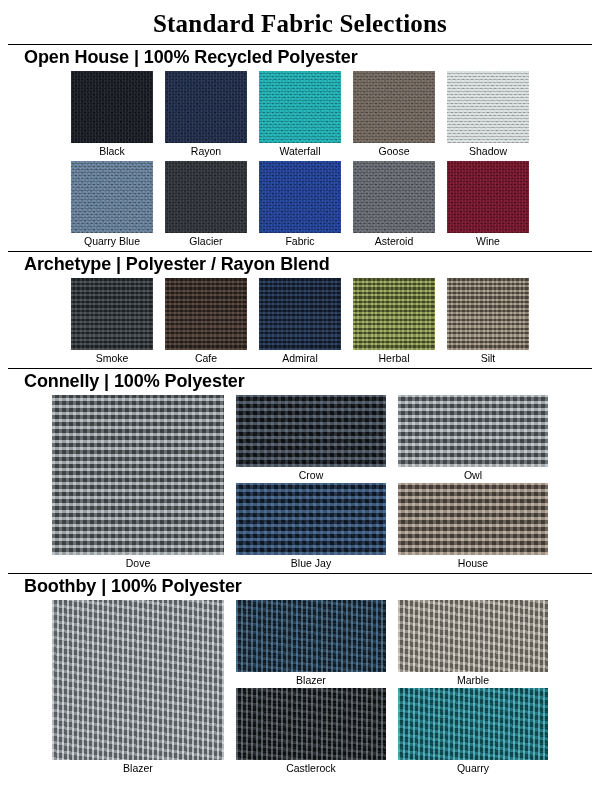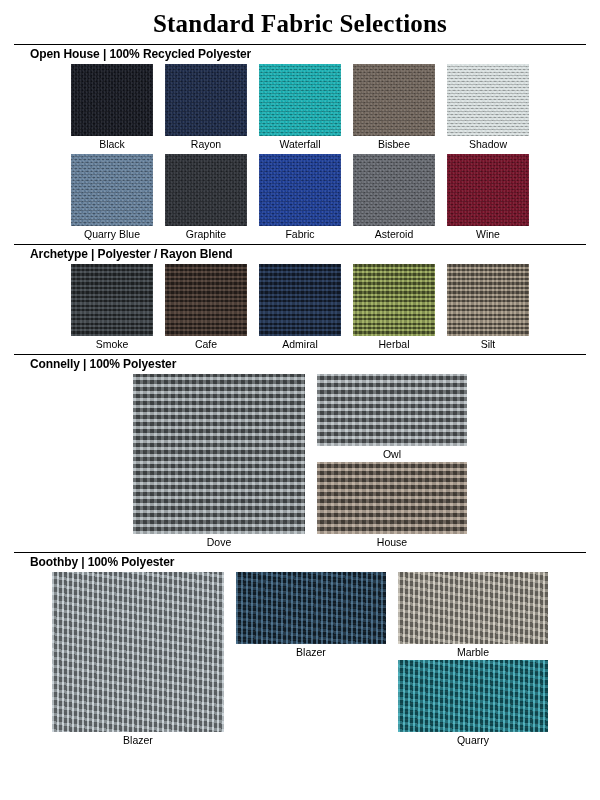--- a/index.html
+++ b/index.html
@@ -13,36 +13,36 @@
     font-family: "Liberation Sans", sans-serif;
     color: #000000;
     overflow: hidden;
     position: relative;
   }
   .page {
     width: 600px;
     height: 576px;
     position: relative;
     box-sizing: border-box;
-    padding: 0 14px;
+    padding: 0 8px;
   }
   .title {
     text-align: center;
     font-size: 25px;
     font-weight: bold;
     letter-spacing: 0.2px;
     padding-top: 10px;
     padding-bottom: 6px;
     font-family: "Liberation Serif", serif;
   }
   .section {
     margin-bottom: 2px;
   }
   .section-header {
-    font-size: 12px;
+    font-size: 18px;
     font-weight: bold;
     padding: 2px 0 3px 16px;
     border-top: 1.6px solid #000;
     letter-spacing: -0.1px;
   }
   .swatch-row {
     display: flex;
     justify-content: center;
     gap: 12px;
     margin-bottom: 2px;
@@ -144,21 +144,21 @@
           </div>
           <div class="swatch-cell">
             <div class="swatch pinked">
               <div class="tex" style="background-color:#6b6057;
         background-image:
           repeating-linear-gradient(45deg, #8b807655 0 1.4px, transparent 1.4px 3.2px),
           repeating-linear-gradient(-45deg, #8b807644 0 1.4px, transparent 1.4px 3.2px),
           repeating-linear-gradient(0deg, rgba(0,0,0,.30) 0 1px, transparent 1px 3px),
           repeating-linear-gradient(90deg, rgba(255,255,255,.10) 0 1px, transparent 1px 3px);"></div>
             </div>
-            <div class="swatch-label">Bisbee</div>
+            <div class="swatch-label">Goose</div>
           </div>
           <div class="swatch-cell">
             <div class="swatch pinked">
               <div class="tex" style="background-color:#d3dbdb;
         background-image:
           repeating-linear-gradient(45deg, #eef2f255 0 1.4px, transparent 1.4px 3.2px),
           repeating-linear-gradient(-45deg, #eef2f244 0 1.4px, transparent 1.4px 3.2px),
           repeating-linear-gradient(0deg, rgba(0,0,0,.30) 0 1px, transparent 1px 3px),
           repeating-linear-gradient(90deg, rgba(255,255,255,.10) 0 1px, transparent 1px 3px);"></div>
             </div>
@@ -179,21 +179,21 @@
           </div>
           <div class="swatch-cell">
             <div class="swatch pinked">
               <div class="tex" style="background-color:#2a2d32;
         background-image:
           repeating-linear-gradient(45deg, #43474e55 0 1.4px, transparent 1.4px 3.2px),
           repeating-linear-gradient(-45deg, #43474e44 0 1.4px, transparent 1.4px 3.2px),
           repeating-linear-gradient(0deg, rgba(0,0,0,.30) 0 1px, transparent 1px 3px),
           repeating-linear-gradient(90deg, rgba(255,255,255,.10) 0 1px, transparent 1px 3px);"></div>
             </div>
-            <div class="swatch-label">Graphite</div>
+            <div class="swatch-label">Glacier</div>
           </div>
           <div class="swatch-cell">
             <div class="swatch pinked">
               <div class="tex" style="background-color:#1b3a8c;
         background-image:
           repeating-linear-gradient(45deg, #3455b555 0 1.4px, transparent 1.4px 3.2px),
           repeating-linear-gradient(-45deg, #3455b544 0 1.4px, transparent 1.4px 3.2px),
           repeating-linear-gradient(0deg, rgba(0,0,0,.30) 0 1px, transparent 1px 3px),
           repeating-linear-gradient(90deg, rgba(255,255,255,.10) 0 1px, transparent 1px 3px);"></div>
             </div>
@@ -284,20 +284,42 @@
           repeating-linear-gradient(0deg, #c9d0d388 0 3px, rgba(0,0,0,.38) 3px 7px),
           repeating-linear-gradient(90deg, #c9d0d377 0 3px, rgba(0,0,0,.32) 3px 7px),
           repeating-linear-gradient(45deg, rgba(255,255,255,.10) 0 2px, transparent 2px 6px);"></div>
               </div>
               <div class="swatch-label">Dove</div>
             </div>
           </div>
           <div class="big-right-col">
             <div class="swatch-cell">
               <div class="swatch pinked">
+                <div class="tex" style="background-color:#20242c;
+        background-image:
+          repeating-linear-gradient(0deg, #6e7d8c88 0 3px, rgba(0,0,0,.38) 3px 7px),
+          repeating-linear-gradient(90deg, #6e7d8c77 0 3px, rgba(0,0,0,.32) 3px 7px),
+          repeating-linear-gradient(45deg, rgba(255,255,255,.10) 0 2px, transparent 2px 6px);"></div>
+              </div>
+              <div class="swatch-label">Crow</div>
+            </div>
+            <div class="swatch-cell">
+              <div class="swatch pinked">
+                <div class="tex" style="background-color:#1d3554;
+        background-image:
+          repeating-linear-gradient(0deg, #5b7ea888 0 3px, rgba(0,0,0,.38) 3px 7px),
+          repeating-linear-gradient(90deg, #5b7ea877 0 3px, rgba(0,0,0,.32) 3px 7px),
+          repeating-linear-gradient(45deg, rgba(255,255,255,.10) 0 2px, transparent 2px 6px);"></div>
+              </div>
+              <div class="swatch-label">Blue Jay</div>
+            </div>
+          </div>
+          <div class="big-right-col">
+            <div class="swatch-cell">
+              <div class="swatch pinked">
                 <div class="tex" style="background-color:#9aa1a6;
         background-image:
           repeating-linear-gradient(0deg, #cfd5d888 0 3px, rgba(0,0,0,.38) 3px 7px),
           repeating-linear-gradient(90deg, #cfd5d877 0 3px, rgba(0,0,0,.32) 3px 7px),
           repeating-linear-gradient(45deg, rgba(255,255,255,.10) 0 2px, transparent 2px 6px);"></div>
               </div>
               <div class="swatch-label">Owl</div>
             </div>
             <div class="swatch-cell">
               <div class="swatch pinked">
@@ -331,20 +353,30 @@
             <div class="swatch-cell">
               <div class="swatch pinked">
                 <div class="tex" style="background-color:#1d3346;
         background-image:
           repeating-linear-gradient(90deg, #5c86a499 0 2px, rgba(0,0,0,.25) 2px 5px),
           repeating-linear-gradient(8deg, #5c86a455 0 3px, rgba(0,0,0,.30) 3px 8px),
           repeating-linear-gradient(0deg, rgba(255,255,255,.12) 0 1px, transparent 1px 4px);"></div>
               </div>
               <div class="swatch-label">Blazer</div>
             </div>
+            <div class="swatch-cell">
+              <div class="swatch pinked">
+                <div class="tex" style="background-color:#1b1d20;
+        background-image:
+          repeating-linear-gradient(90deg, #7a828a99 0 2px, rgba(0,0,0,.25) 2px 5px),
+          repeating-linear-gradient(8deg, #7a828a55 0 3px, rgba(0,0,0,.30) 3px 8px),
+          repeating-linear-gradient(0deg, rgba(255,255,255,.12) 0 1px, transparent 1px 4px);"></div>
+              </div>
+              <div class="swatch-label">Castlerock</div>
+            </div>
           </div>
           <div class="big-right-col">
             <div class="swatch-cell">
               <div class="swatch pinked">
                 <div class="tex" style="background-color:#b5afa2;
         background-image:
           repeating-linear-gradient(90deg, #ded9cf99 0 2px, rgba(0,0,0,.25) 2px 5px),
           repeating-linear-gradient(8deg, #ded9cf55 0 3px, rgba(0,0,0,.30) 3px 8px),
           repeating-linear-gradient(0deg, rgba(255,255,255,.12) 0 1px, transparent 1px 4px);"></div>
               </div>

